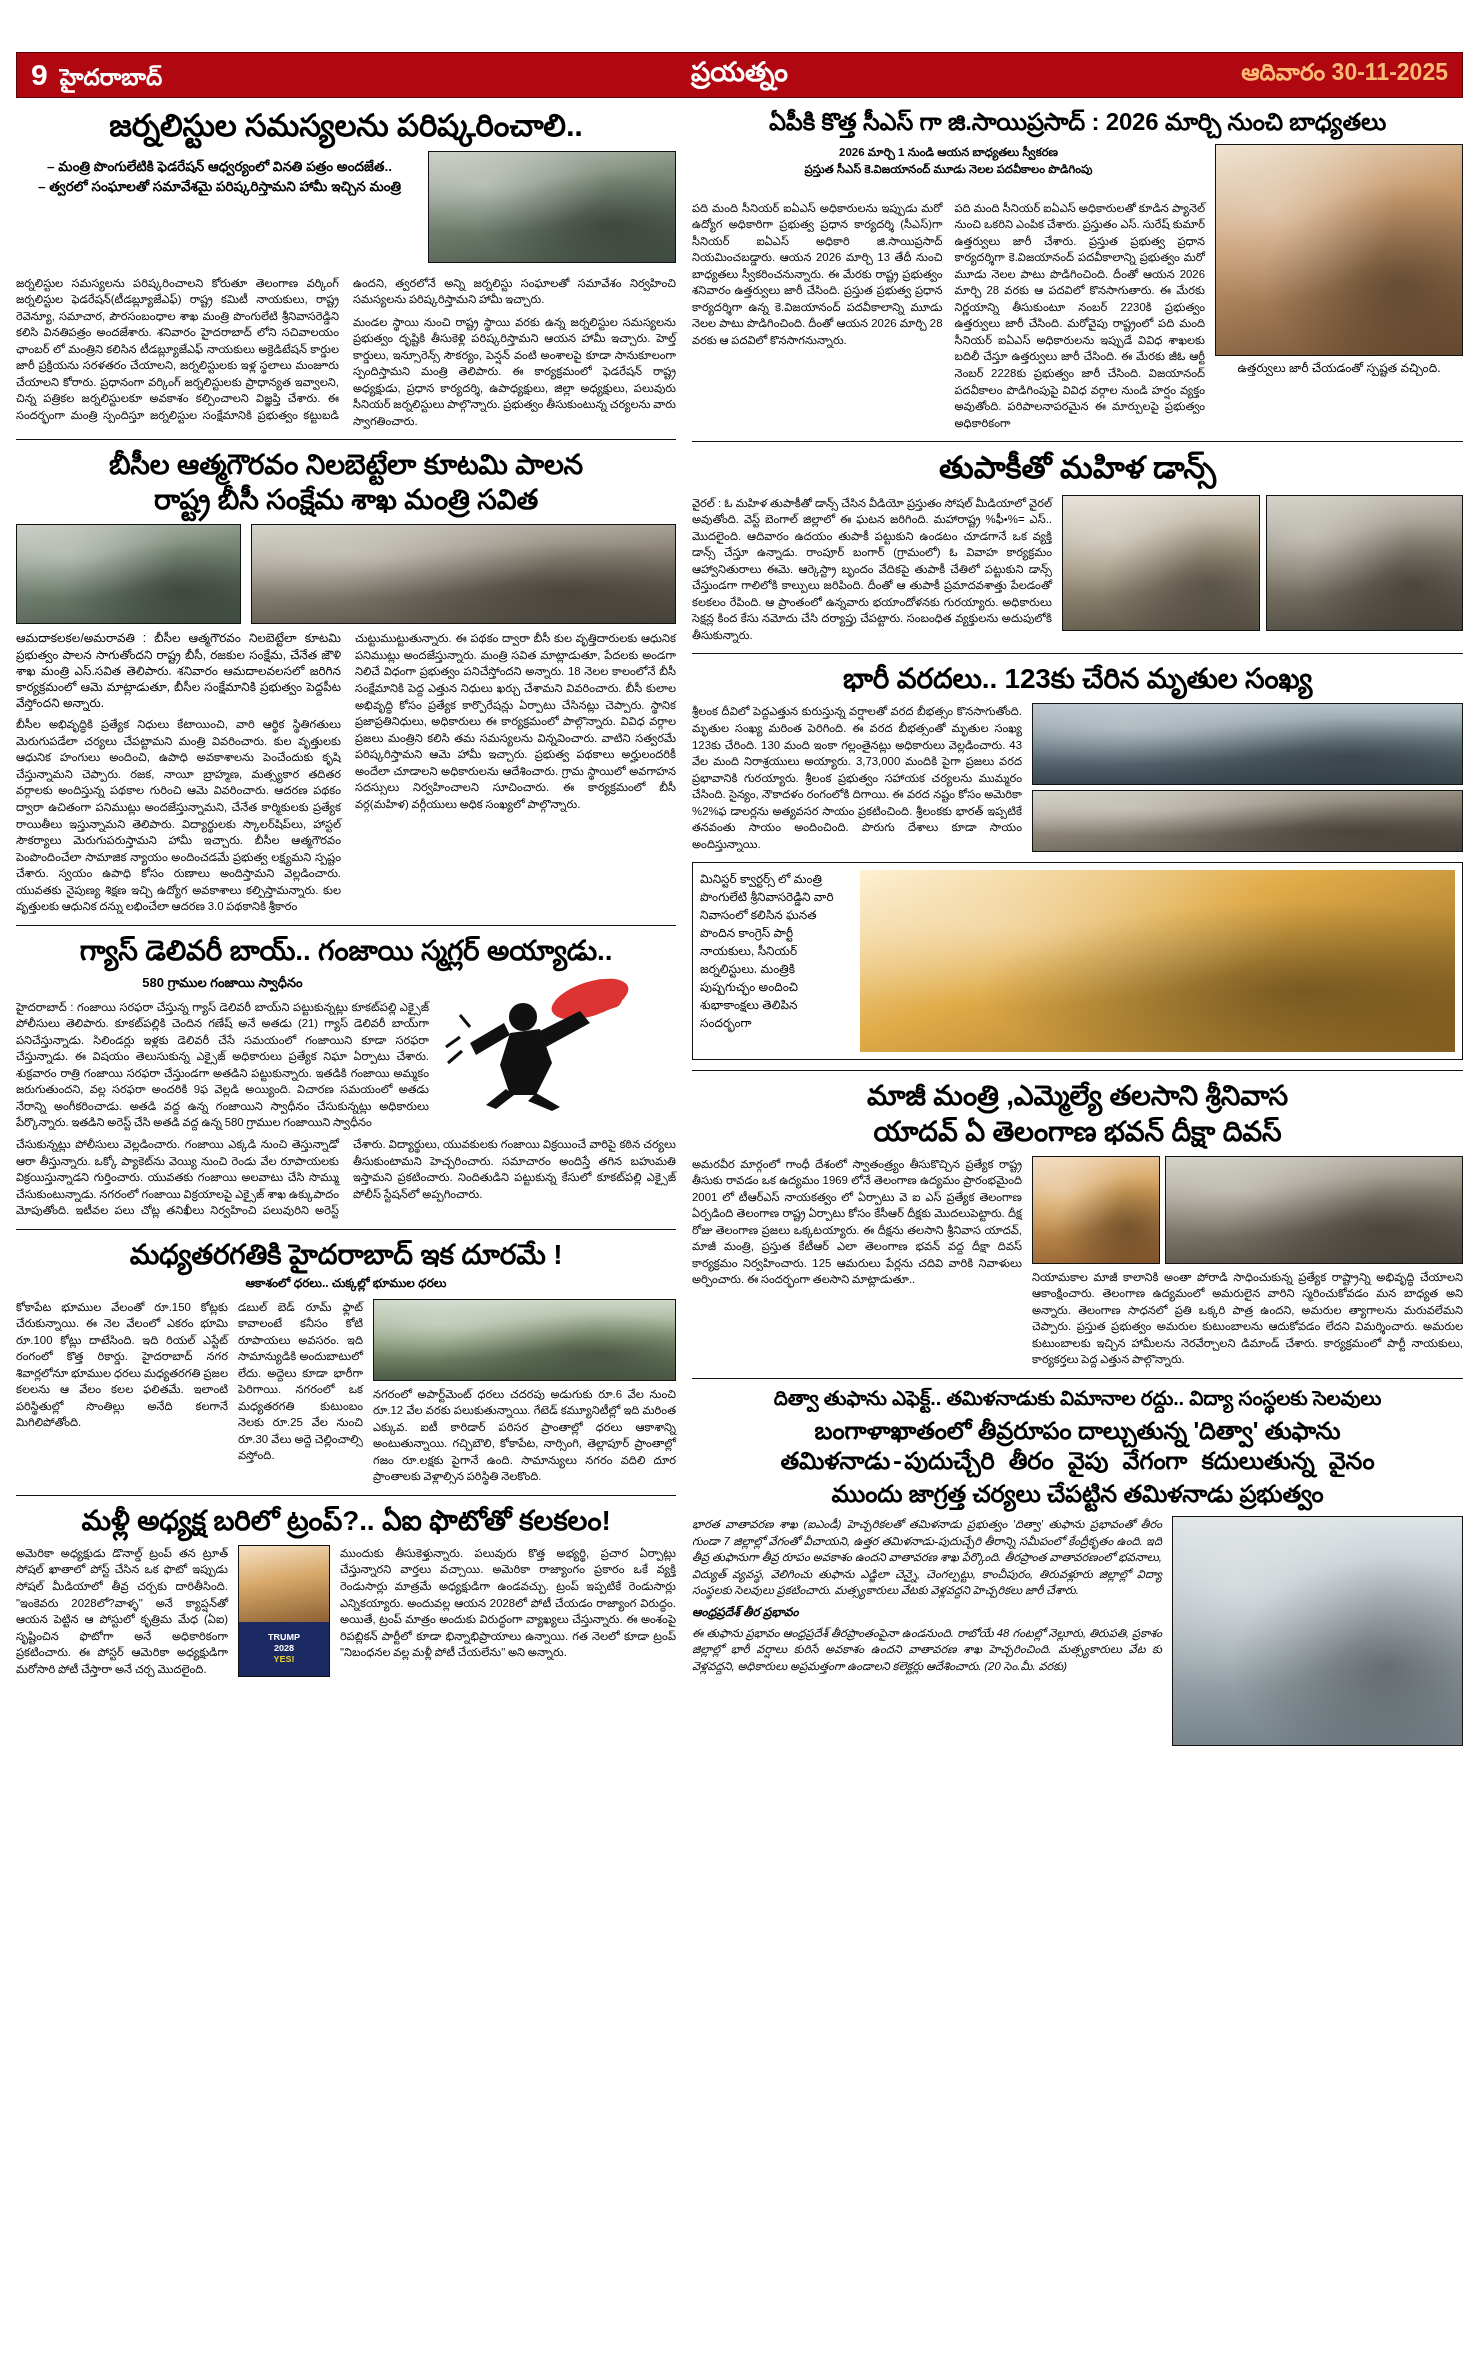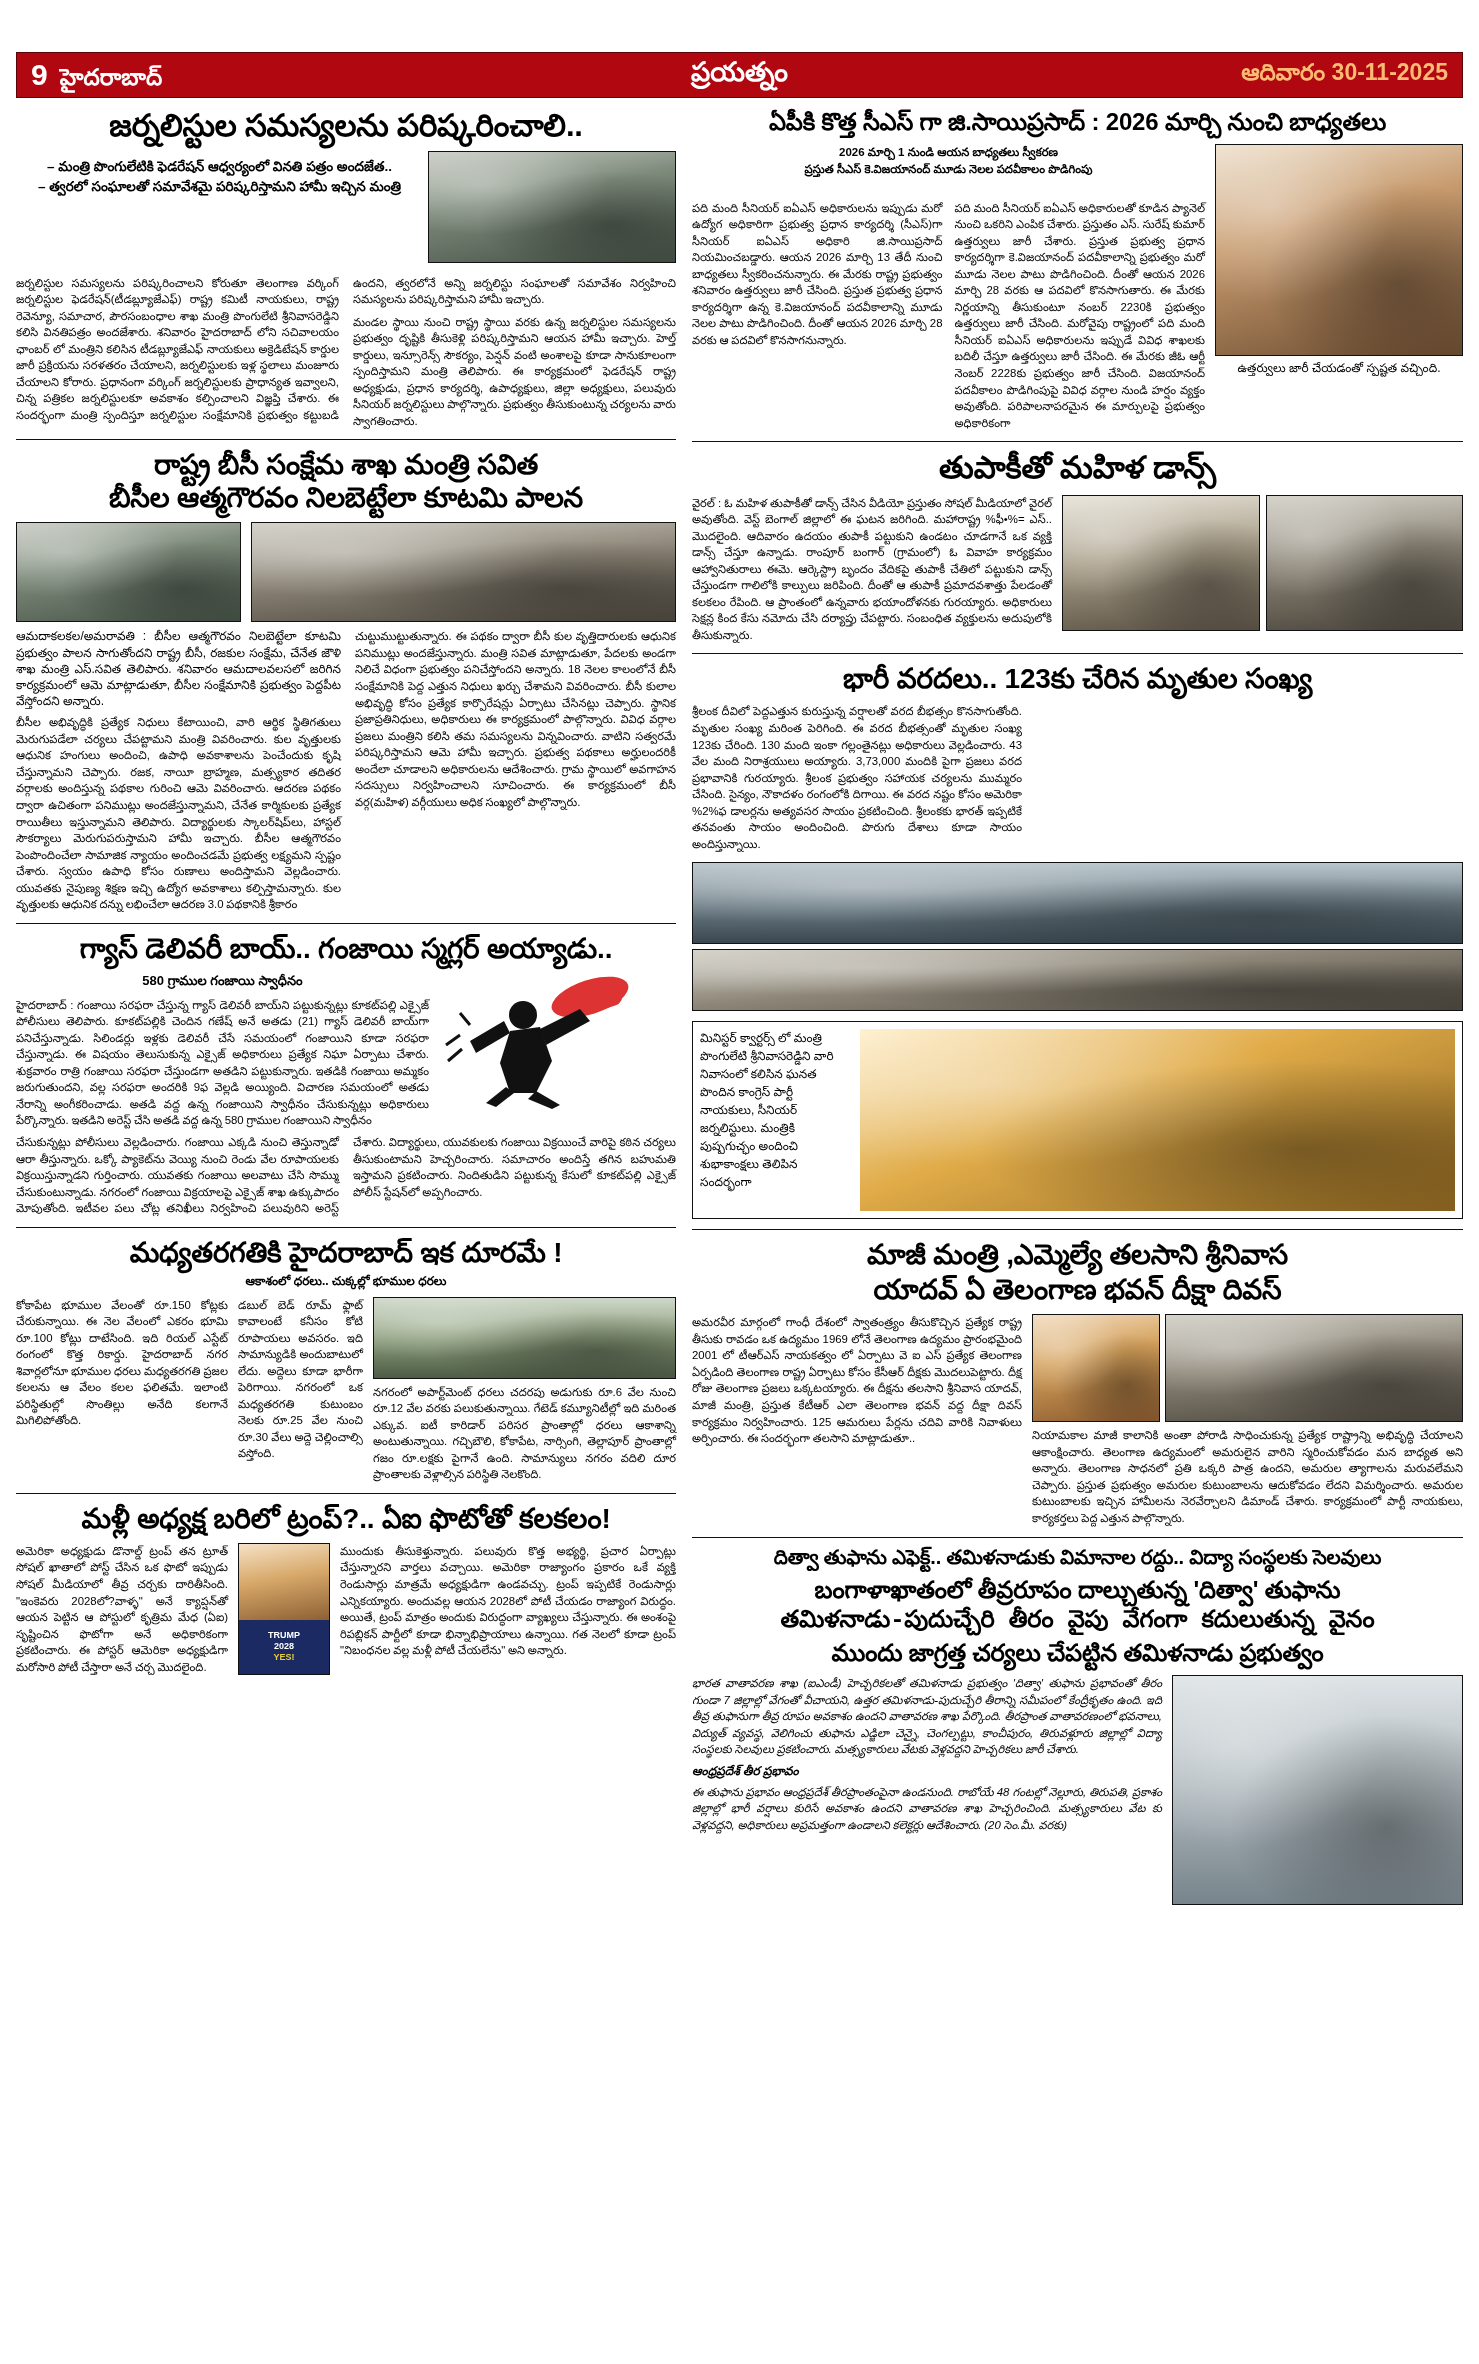--- a/index.html
+++ b/index.html
@@ -137,22 +137,22 @@
         </div>
         <div class="cols2 mt6">
           <p class="body-txt">జర్నలిస్టుల సమస్యలను పరిష్కరించాలని కోరుతూ తెలంగాణ వర్కింగ్ జర్నలిస్టుల ఫెడరేషన్(టీడబ్ల్యూజేఎఫ్) రాష్ట్ర కమిటీ నాయకులు, రాష్ట్ర రెవెన్యూ, సమాచార, పౌరసంబంధాల శాఖ మంత్రి పొంగులేటి శ్రీనివాసరెడ్డిని కలిసి వినతిపత్రం అందజేశారు. శనివారం హైదరాబాద్ లోని సచివాలయం ఛాంబర్ లో మంత్రిని కలిసిన టీడబ్ల్యూజేఎఫ్ నాయకులు అక్రెడిటేషన్ కార్డుల జారీ ప్రక్రియను సరళతరం చేయాలని, జర్నలిస్టులకు ఇళ్ల స్థలాలు మంజూరు చేయాలని కోరారు. ప్రధానంగా వర్కింగ్ జర్నలిస్టులకు ప్రాధాన్యత ఇవ్వాలని, చిన్న పత్రికల జర్నలిస్టులకూ అవకాశం కల్పించాలని విజ్ఞప్తి చేశారు. ఈ సందర్భంగా మంత్రి స్పందిస్తూ జర్నలిస్టుల సంక్షేమానికి ప్రభుత్వం కట్టుబడి ఉందని, త్వరలోనే అన్ని జర్నలిస్టు సంఘాలతో సమావేశం నిర్వహించి సమస్యలను పరిష్కరిస్తామని హామీ ఇచ్చారు.</p>
           <p class="body-txt" style="margin-top:6px;">మండల స్థాయి నుంచి రాష్ట్ర స్థాయి వరకు ఉన్న జర్నలిస్టుల సమస్యలను ప్రభుత్వం దృష్టికి తీసుకెళ్లి పరిష్కరిస్తామని ఆయన హామీ ఇచ్చారు. హెల్త్ కార్డులు, ఇన్సూరెన్స్ సౌకర్యం, పెన్షన్ వంటి అంశాలపై కూడా సానుకూలంగా స్పందిస్తామని మంత్రి తెలిపారు. ఈ కార్యక్రమంలో ఫెడరేషన్ రాష్ట్ర అధ్యక్షుడు, ప్రధాన కార్యదర్శి, ఉపాధ్యక్షులు, జిల్లా అధ్యక్షులు, పలువురు సీనియర్ జర్నలిస్టులు పాల్గొన్నారు. ప్రభుత్వం తీసుకుంటున్న చర్యలను వారు స్వాగతించారు.</p>
         </div>
       </div>
 
       <div class="rule"></div>
 
       <div>
+        <div class="hl hl-lg">బీసీల ఆత్మగౌరవం నిలబెట్టేలా కూటమి పాలన</div>
         <div class="hl hl-lg" style="margin-top:2px;">రాష్ట్ర బీసీ సంక్షేమ శాఖ మంత్రి సవిత</div>
-        <div class="hl hl-lg">బీసీల ఆత్మగౌరవం నిలబెట్టేలా కూటమి పాలన</div>
         <div style="display:flex;gap:10px;margin-top:8px;">
           <div class="photo ph-group framed" style="width:225px;height:100px;"></div>
           <div class="photo ph-crowd framed" style="flex:1;height:100px;"></div>
         </div>
         <div style="display:flex;gap:14px;margin-top:6px;">
           <div style="width:325px;">
             <p class="cap">ఆమదాకలకల/అమరావతి : బీసీల ఆత్మగౌరవం నిలబెట్టేలా కూటమి ప్రభుత్వం పాలన సాగుతోందని రాష్ట్ర బీసీ, రజకుల సంక్షేమ, చేనేత జౌళి శాఖ మంత్రి ఎస్.సవిత తెలిపారు. శనివారం ఆమదాలవలసలో జరిగిన కార్యక్రమంలో ఆమె మాట్లాడుతూ, బీసీల సంక్షేమానికి ప్రభుత్వం పెద్దపీట వేస్తోందని అన్నారు.</p>
             <p class="body-txt" style="margin-top:5px;">బీసీల అభివృద్ధికి ప్రత్యేక నిధులు కేటాయించి, వారి ఆర్థిక స్థితిగతులు మెరుగుపడేలా చర్యలు చేపట్టామని మంత్రి వివరించారు. కుల వృత్తులకు ఆధునిక హంగులు అందించి, ఉపాధి అవకాశాలను పెంచేందుకు కృషి చేస్తున్నామని చెప్పారు. రజక, నాయీ బ్రాహ్మణ, మత్స్యకార తదితర వర్గాలకు అందిస్తున్న పథకాల గురించి ఆమె వివరించారు. ఆదరణ పథకం ద్వారా ఉచితంగా పనిముట్లు అందజేస్తున్నామని, చేనేత కార్మికులకు ప్రత్యేక రాయితీలు ఇస్తున్నామని తెలిపారు. విద్యార్థులకు స్కాలర్‌షిప్‌లు, హాస్టల్ సౌకర్యాలు మెరుగుపరుస్తామని హామీ ఇచ్చారు. బీసీల ఆత్మగౌరవం పెంపొందించేలా సామాజిక న్యాయం అందించడమే ప్రభుత్వ లక్ష్యమని స్పష్టం చేశారు. స్వయం ఉపాధి కోసం రుణాలు అందిస్తామని వెల్లడించారు. యువతకు నైపుణ్య శిక్షణ ఇచ్చి ఉద్యోగ అవకాశాలు కల్పిస్తామన్నారు. కుల వృత్తులకు ఆధునిక దన్ను లభించేలా ఆదరణ 3.0 పథకానికి శ్రీకారం</p>
           </div>
           <div style="flex:1;">
@@ -260,21 +260,21 @@
             <div class="photo ph-dance framed" style="flex:1;height:136px;"></div>
             <div class="photo ph-crowd framed" style="flex:1;height:136px;"></div>
           </div>
         </div>
       </div>
 
       <div class="rule"></div>
 
       <div>
         <div class="hl hl-lg">భారీ వరదలు.. 123కు చేరిన మృతుల సంఖ్య</div>
-        <div style="display:flex;gap:10px;margin-top:8px;flex-direction:column;">
+        <div style="display:flex;gap:10px;margin-top:8px;">
           <p class="body-txt" style="width:330px;">శ్రీలంక దీవిలో పెద్దఎత్తున కురుస్తున్న వర్షాలతో వరద బీభత్సం కొనసాగుతోంది. మృతుల సంఖ్య మరింత పెరిగింది. ఈ వరద బీభత్సంతో మృతుల సంఖ్య 123కు చేరింది. 130 మంది ఇంకా గల్లంతైనట్లు అధికారులు వెల్లడించారు. 43 వేల మంది నిరాశ్రయులు అయ్యారు. 3,73,000 మందికి పైగా ప్రజలు వరద ప్రభావానికి గురయ్యారు. శ్రీలంక ప్రభుత్వం సహాయక చర్యలను ముమ్మరం చేసింది. సైన్యం, నౌకాదళం రంగంలోకి దిగాయి. ఈ వరద నష్టం కోసం అమెరికా %2%ఫ డాలర్లను అత్యవసర సాయం ప్రకటించింది. శ్రీలంకకు భారత్ ఇప్పటికే తనవంతు సాయం అందించింది. పొరుగు దేశాలు కూడా సాయం అందిస్తున్నాయి.</p>
           <div style="flex:1;">
             <div class="photo ph-river framed" style="width:100%;height:82px;"></div>
             <div class="photo ph-crowd framed" style="width:100%;height:62px;margin-top:5px;"></div>
           </div>
         </div>
       </div>
 
       <div class="boxed" style="margin-top:10px;display:flex;gap:10px;align-items:stretch;">
         <p class="cap" style="width:150px;text-align:left;line-height:1.5;">మినిస్టర్ క్వార్టర్స్ లో మంత్రి పొంగులేటి శ్రీనివాసరెడ్డిని వారి నివాసంలో కలిసిన ఘనత పొందిన కాంగ్రెస్ పార్టీ నాయకులు, సీనియర్ జర్నలిస్టులు. మంత్రికి పుష్పగుచ్ఛం అందించి శుభాకాంక్షలు తెలిపిన సందర్భంగా</p>

